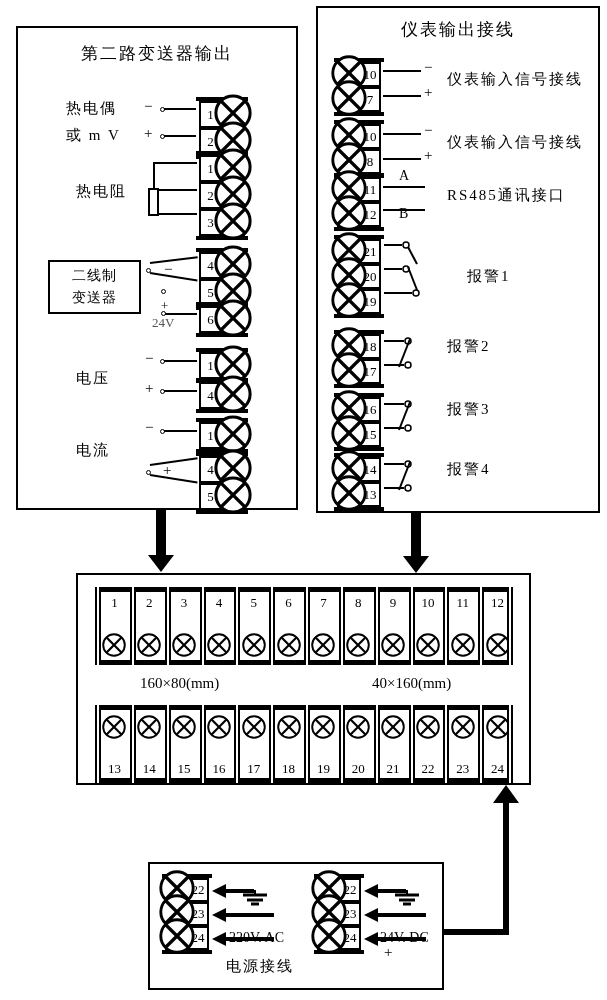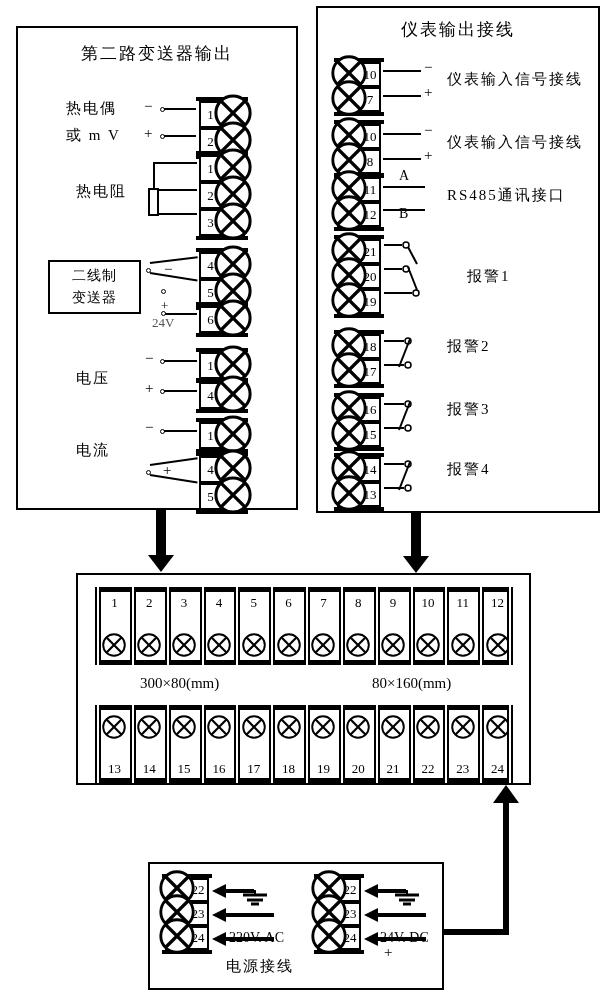--- a/index.html
+++ b/index.html
@@ -116,22 +116,22 @@
 <div class="sign" style="left:424px;top:147px;">+</div>
 <div class="w wh" style="left:383px;top:133px;width:38px;"></div>
 <div class="w wh" style="left:383px;top:158px;width:38px;"></div>
 
 <div class="sign" style="left:399px;top:168px;font-size:14px;">A</div>
 <div class="sign" style="left:399px;top:206px;font-size:14px;">B</div>
 <div class="w wh" style="left:383px;top:186px;width:42px;"></div>
 <div class="w wh" style="left:383px;top:209px;width:42px;"></div>
 
 <div class="panel" style="left:76px;top:573px;width:455px;height:212px;"></div>
-<div class="lbl num" style="left:140px;top:675px;font-size:15px;">300×80(mm)</div>
-<div class="lbl num" style="left:372px;top:675px;font-size:15px;">80×160(mm)</div>
+<div class="lbl num" style="left:140px;top:675px;font-size:15px;">160×80(mm)</div>
+<div class="lbl num" style="left:372px;top:675px;font-size:15px;">40×160(mm)</div>
 
 <div class="arrowdown" style="left:148px;top:510px;width:26px;height:62px;">
   <div class="shaft" style="top:0;height:46px;"></div>
   <div class="head" style="border-top:17px solid #000;"></div>
 </div>
 <div class="arrowdown" style="left:403px;top:513px;width:26px;height:60px;">
   <div class="shaft" style="top:0;height:44px;"></div>
   <div class="head" style="border-top:17px solid #000;"></div>
 </div>
 

